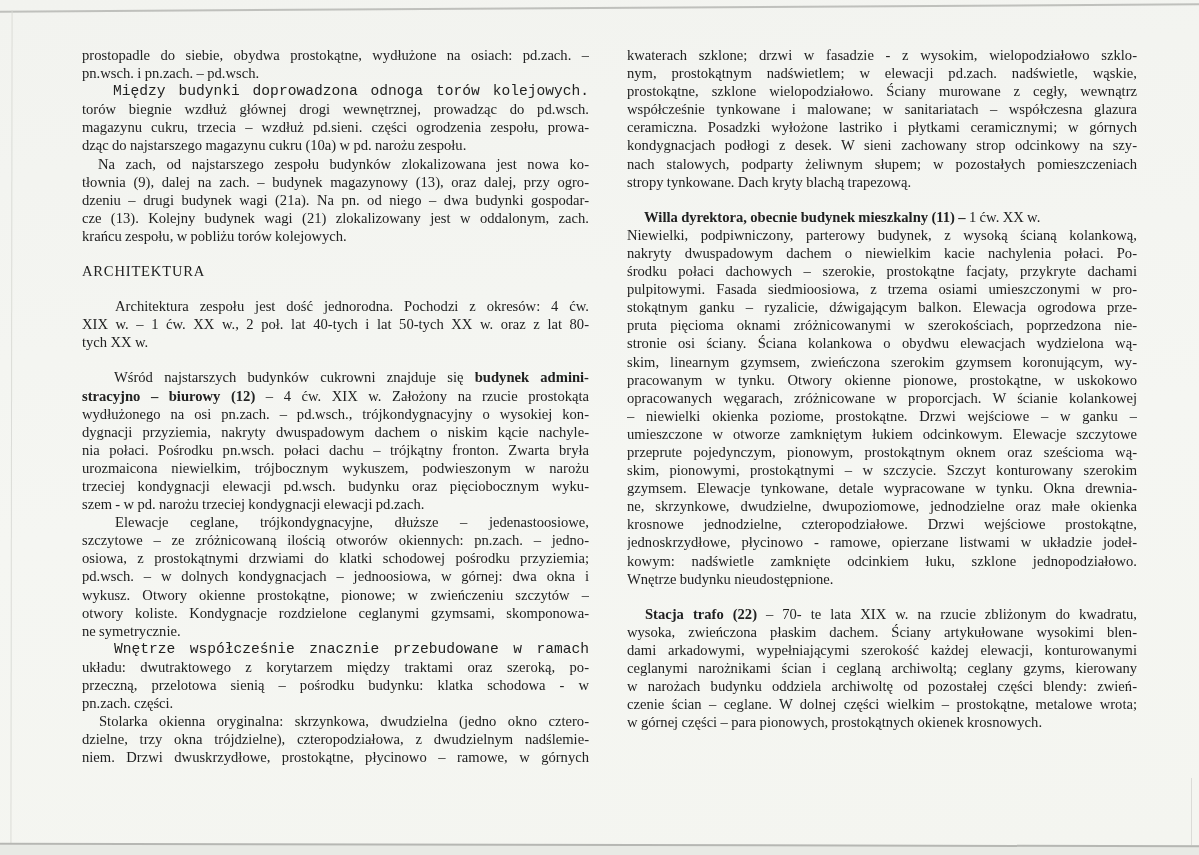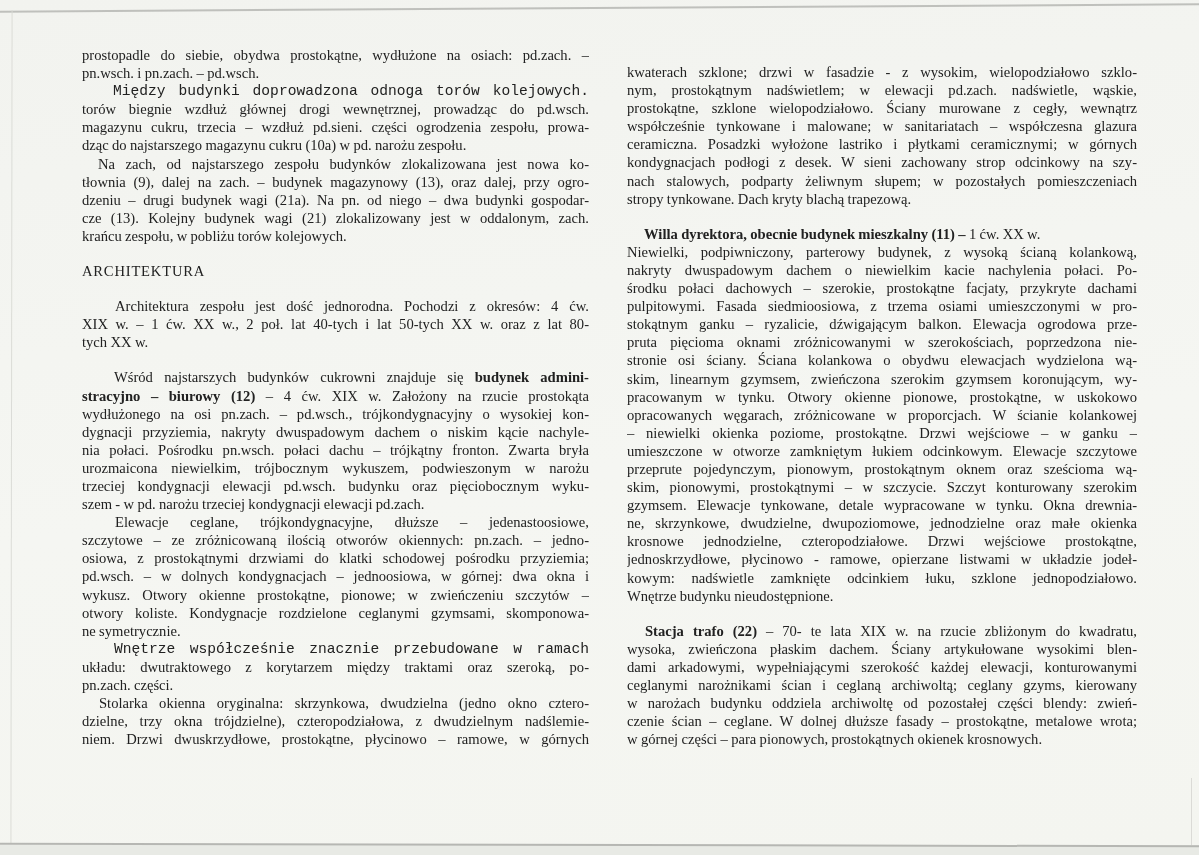--- a/index.html
+++ b/index.html
@@ -58,21 +58,21 @@
     left: 1191px; top: 778px;
     width: 1px; height: 67px;
     background: #d4d5d1;
     opacity: 0.8;
   }
   .col {
     position: absolute;
     top: 46px;
   }
   .col-left  { left: 82px;  width: 507px; }
-  .col-right { left: 627px; width: 510px; margin-top: 17px; }
+  .col-right { left: 627px; width: 510px; }
   .block { margin: 0; }
   .block.space-before { margin-top: 17px; }
   .line {
     font-size: 14.6px;
     line-height: 18.1px;
     height: 18.1px;
     overflow: hidden;
     word-spacing: -0.3px;
     text-align: left;
     white-space: normal;
@@ -132,20 +132,21 @@
           <div class="line just">szczytowe – ze zróżnicowaną ilością otworów okiennych: pn.zach. – jedno-</div>
           <div class="line just">osiowa, z prostokątnymi drzwiami do klatki schodowej pośrodku przyziemia;</div>
           <div class="line just">pd.wsch. – w dolnych kondygnacjach – jednoosiowa, w górnej: dwa okna i</div>
           <div class="line just">wykusz. Otwory okienne prostokątne, pionowe; w zwieńczeniu szczytów –</div>
           <div class="line just">otwory koliste. Kondygnacje rozdzielone ceglanymi gzymsami, skomponowa-</div>
           <div class="line">ne symetrycznie.</div>
         </div>
         <div class="block">
           <div class="line just" style="text-indent: 32px; font-family: Liberation Mono, monospace;">Wnętrze współcześnie znacznie przebudowane w ramach oryginalnego</div>
           <div class="line just">układu: dwutraktowego z korytarzem między traktami oraz szeroką, po-</div>
+          <div class="line just">przeczną, przelotowa sienią – pośrodku budynku: klatka schodowa - w</div>
           <div class="line">pn.zach. części.</div>
         </div>
         <div class="block">
           <div class="line just" style="text-indent: 17px;">Stolarka okienna oryginalna: skrzynkowa, dwudzielna (jedno okno cztero-</div>
           <div class="line just">dzielne, trzy okna trójdzielne), czteropodziałowa, z dwudzielnym nadślemie-</div>
           <div class="line just">niem. Drzwi dwuskrzydłowe, prostokątne, płycinowo – ramowe, w górnych</div>
         </div>
       </div>
     <div class="col col-right">
         <div class="block">
@@ -180,21 +181,21 @@
           <div class="line just">jednoskrzydłowe, płycinowo - ramowe, opierzane listwami w układzie jodeł-</div>
           <div class="line just">kowym: nadświetle zamknięte odcinkiem łuku, szklone jednopodziałowo.</div>
           <div class="line">Wnętrze budynku nieudostępnione.</div>
         </div>
         <div class="block space-before">
           <div class="line just" style="text-indent: 18px;"><span class="b">Stacja trafo (22)</span><span> – 70- te lata XIX w. na rzucie zbliżonym do kwadratu,</span></div>
           <div class="line just">wysoka, zwieńczona płaskim dachem. Ściany artykułowane wysokimi blen-</div>
           <div class="line just">dami arkadowymi, wypełniającymi szerokość każdej elewacji, konturowanymi</div>
           <div class="line just">ceglanymi narożnikami ścian i ceglaną archiwoltą; ceglany gzyms, kierowany</div>
           <div class="line just">w narożach budynku oddziela archiwoltę od pozostałej części blendy: zwień-</div>
-          <div class="line just">czenie ścian – ceglane. W dolnej dłuższe fasady – prostokątne, metalowe wrota;</div>
+          <div class="line just">czenie ścian – ceglane. W dolnej części wielkim – prostokątne, metalowe wrota;</div>
           <div class="line">w górnej części – para pionowych, prostokątnych okienek krosnowych.</div>
         </div>
       </div>
   </div>
   <div class="bottom-margin"></div>
   <div class="edge edge-top"></div>
   <div class="edge edge-left"></div>
   <div class="edge edge-right"></div>
   <div class="edge edge-bottom"></div>
 </div>

